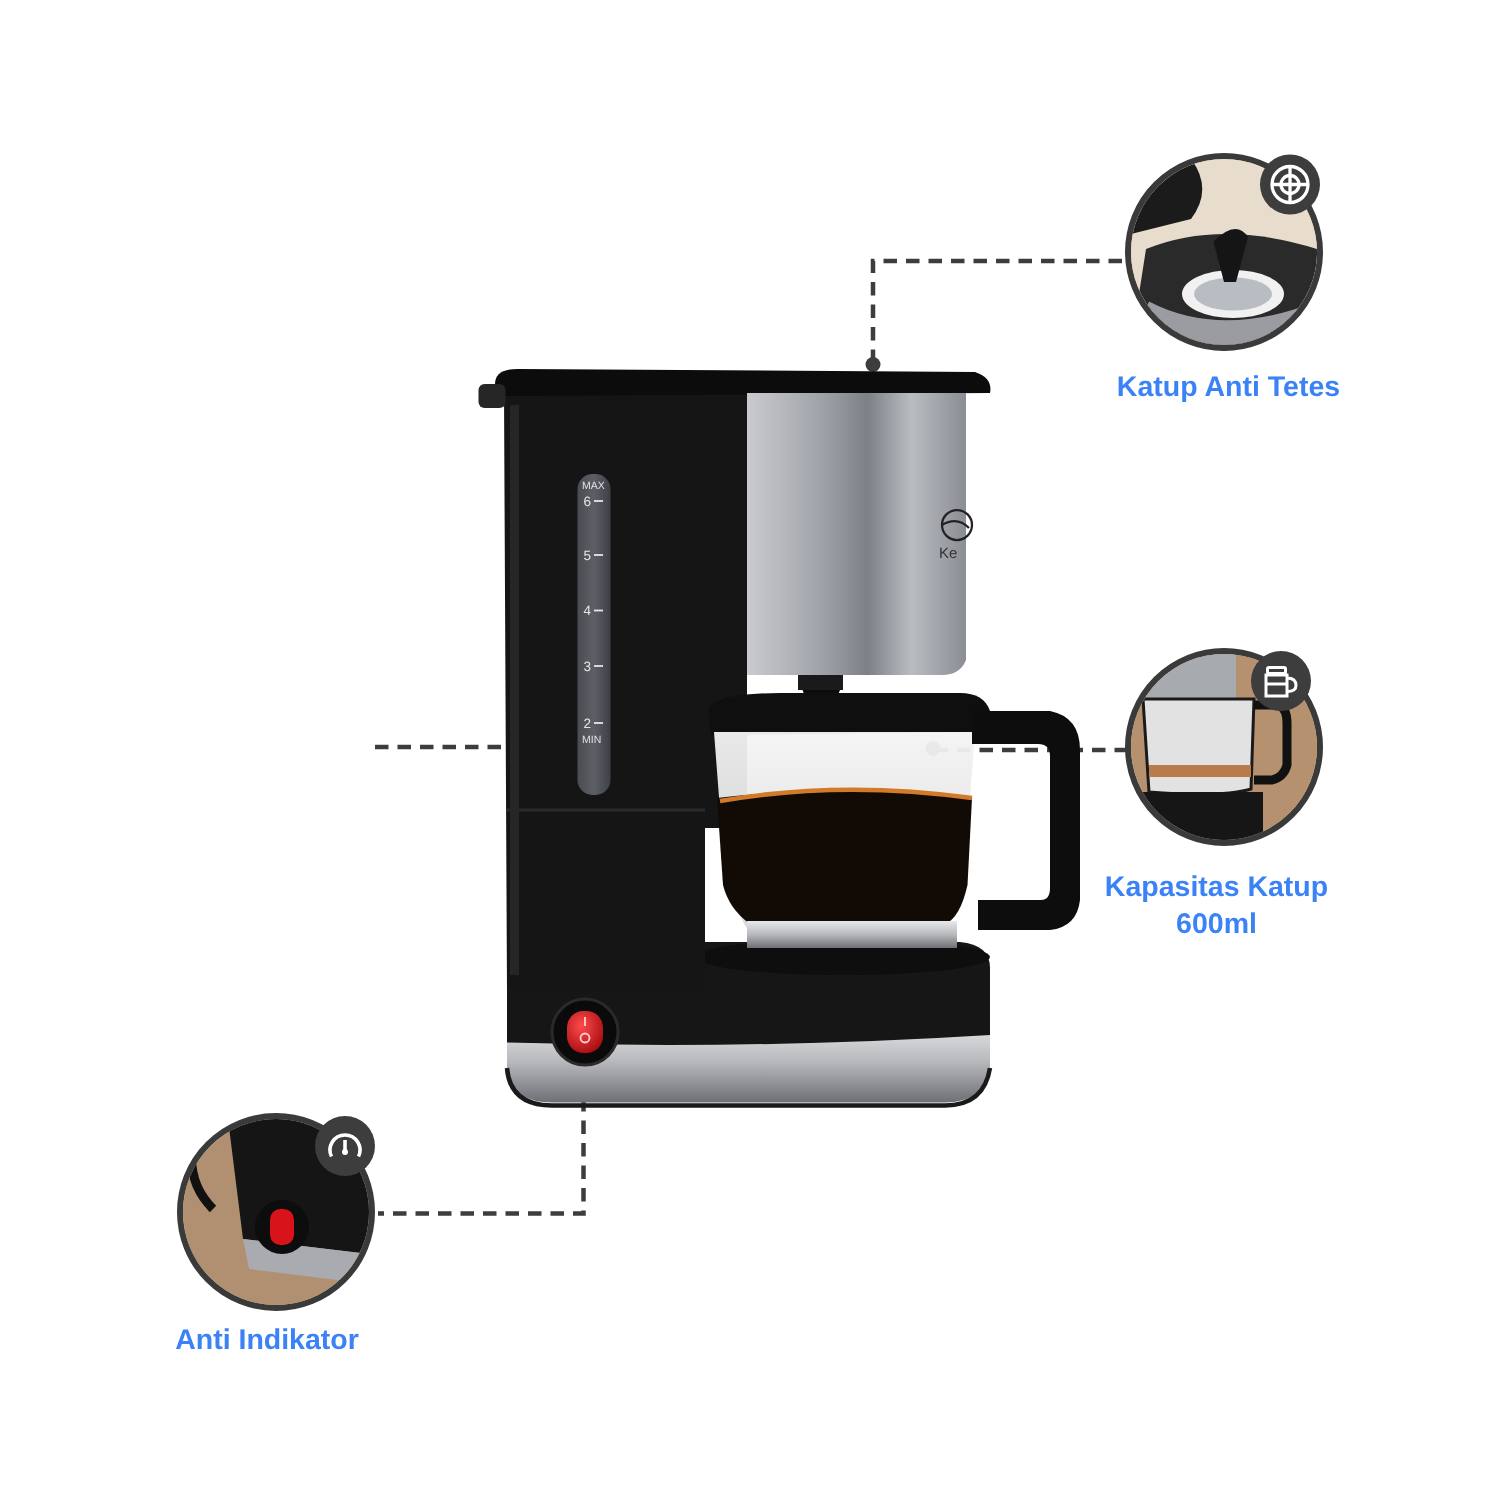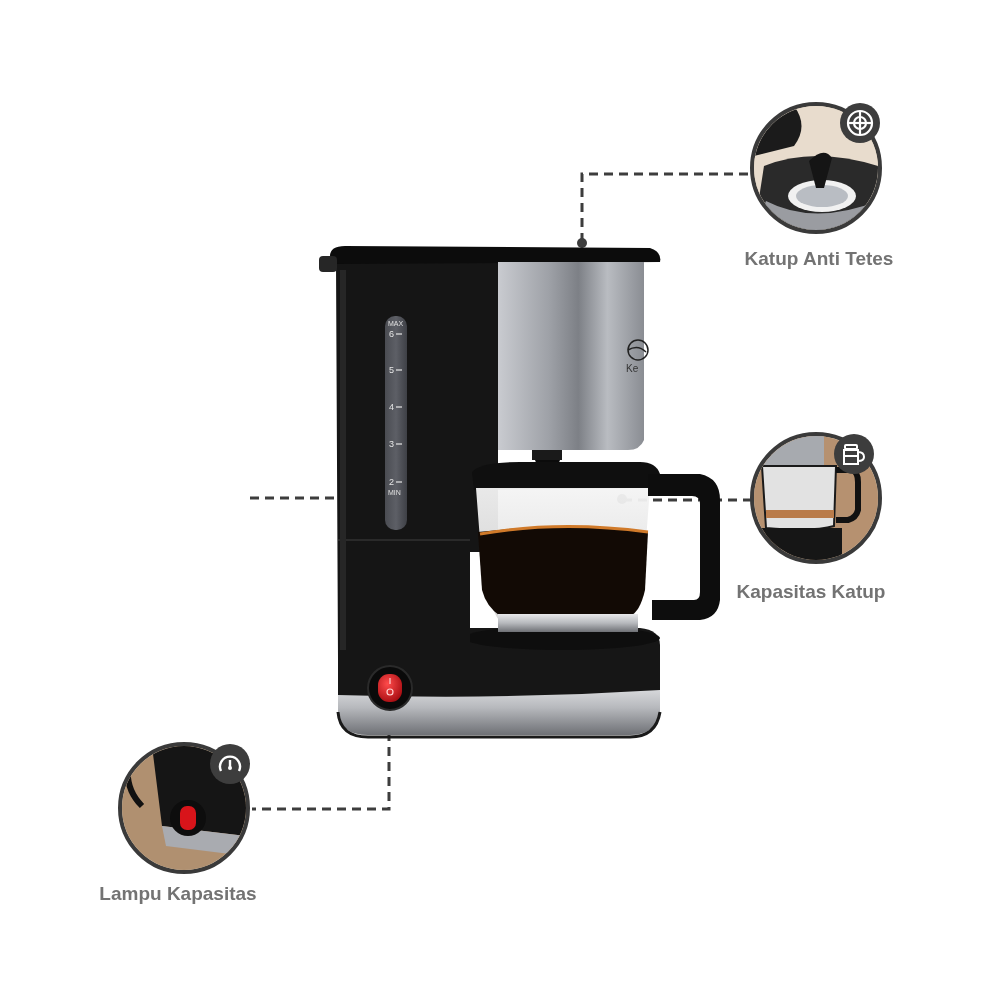--- a/index.html
+++ b/index.html
@@ -11,21 +11,21 @@
   .feature { position: absolute; }
   .feature .thumb {
     position: absolute; width: 132px; height: 132px; border-radius: 50%;
     border: 4px solid #3a3a3a; overflow: hidden; background: #d8cbb8;
   }
   .feature .badge {
     position: absolute; width: 40px; height: 40px; border-radius: 50%;
     background: #3d3d3d; display: flex; align-items: center; justify-content: center;
   }
   .feature .label {
-    position: absolute; font-weight: bold; font-size: 19px; color: #737373;
+    position: absolute; font-weight: bold; font-size: 19px; color: #3b82f6;
     text-align: center; line-height: 25px; white-space: nowrap;
   }
 </style>
 </head>
 <body>
 
 <div class="canvas">
 
   <svg class="connectors" viewBox="0 0 1000 1000">
     <g stroke="#3d3d3d" stroke-width="3" stroke-dasharray="9 6" fill="none">
@@ -179,36 +179,37 @@
     </div>
     <div class="badge" style="left:86px;top:2px;">
       <svg width="28" height="28" viewBox="0 0 28 28" fill="none" stroke="#fff" stroke-width="2">
         <rect x="5" y="5" width="12" height="4" rx="1"></rect>
         <path d="M4,10 L18,10 L18,24 L4,24 Z"></path>
         <path d="M18,12 Q24,12 24,17 Q24,21 18,21"></path>
         <line x1="4" y1="16" x2="18" y2="16"></line>
       </svg>
     </div>
     <div class="label" style="left:-22px;top:147px;width:170px;">Kapasitas Katup</div>
+    <div class="label" style="left:-22px;top:172px;width:170px;">600ml</div>
   </div>
 
   <div class="feature" style="left:118px;top:740px;width:150px;height:170px;">
     <div class="thumb" style="left:0;top:2px;">
       <svg width="124" height="124" viewBox="0 0 124 124">
         <rect width="124" height="124" fill="#b09070"></rect>
         <path d="M30,0 L124,0 L124,90 L40,80 Z" fill="#151515"></path>
         <path d="M8,10 Q0,40 20,60" fill="none" stroke="#111" stroke-width="6"></path>
         <path d="M40,80 L124,90 L124,110 L44,100 Z" fill="#a9abb0"></path>
         <circle cx="66" cy="72" r="18" fill="#0d0d0d"></circle>
         <rect x="58" y="60" width="16" height="24" rx="7" fill="#d8141a"></rect>
       </svg>
     </div>
     <div class="badge" style="left:92px;top:4px;">
       <svg width="26" height="26" viewBox="0 0 26 26" fill="none" stroke="#fff" stroke-width="2.4">
         <path d="M4,20 A10,10 0 1 1 22,20"></path>
         <line x1="13" y1="9" x2="13" y2="16"></line>
         <circle cx="13" cy="17" r="2" fill="#fff" stroke="none"></circle>
       </svg>
     </div>
-    <div class="label" style="left:-25px;top:141px;width:170px;">Lampu Kapasitas</div>
+    <div class="label" style="left:-25px;top:141px;width:170px;">Anti Indikator</div>
   </div>
 
 </div>
 
 </body></html>

